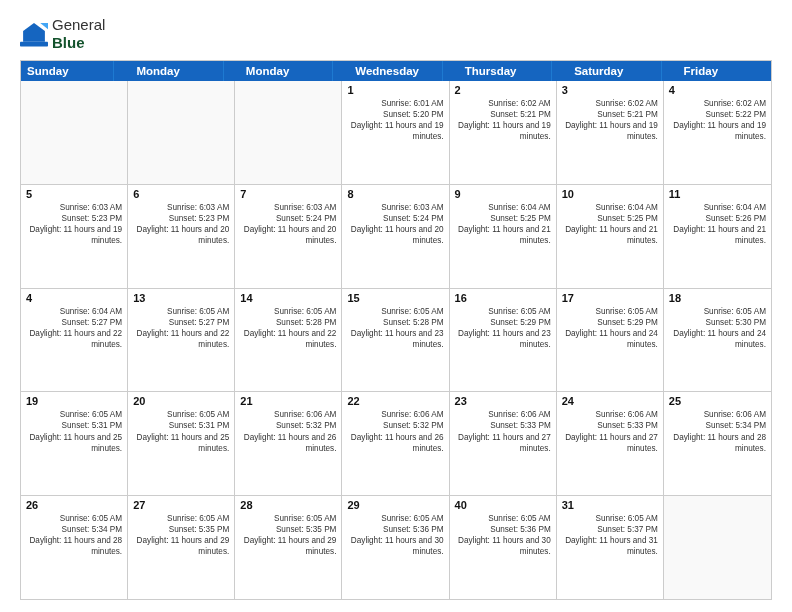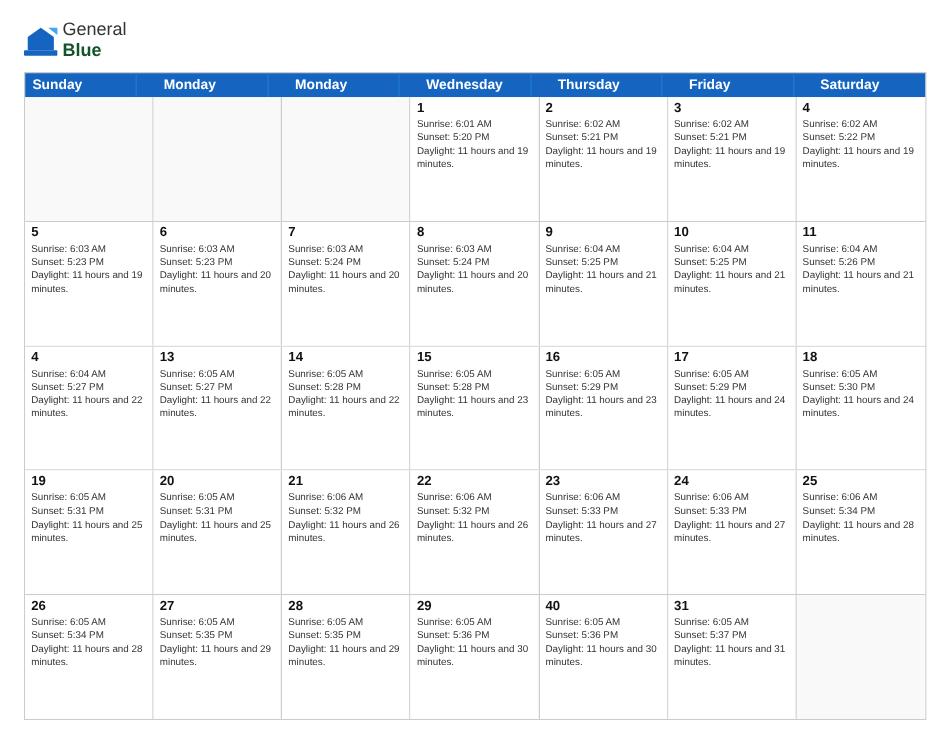--- a/index.html
+++ b/index.html
@@ -99,20 +99,21 @@
     .day-num {
       font-size: 11px;
       font-weight: bold;
       margin-bottom: 2px;
       color: #111;
     }
     .day-info {
       font-size: 8.2px;
       color: #333;
       line-height: 1.35;
+      text-align: right;
     }
   </style>
 </head>
 <body>
 
 <div class="page">
   <div class="header">
     <div class="logo">
       <svg class="logo-icon" viewBox="0 0 36 36">
         <polygon points="18,4 32,14 32,28 4,28 4,14" fill="#1565c0"></polygon>
@@ -130,22 +131,22 @@
     </div>
   </div>
 
   <div class="calendar">
     <div class="cal-header">
     <div class="cal-header-cell">Sunday</div>
         <div class="cal-header-cell">Monday</div>
         <div class="cal-header-cell">Monday</div>
         <div class="cal-header-cell">Wednesday</div>
         <div class="cal-header-cell">Thursday</div>
+        <div class="cal-header-cell">Saturday</div>
         <div class="cal-header-cell">Friday</div>
-        <div class="cal-header-cell">Saturday</div>
       </div>
     <div class="cal-body">
     <div class="cal-row">
           <div class="cal-cell empty"></div>
           <div class="cal-cell empty"></div>
           <div class="cal-cell empty"></div>
           <div class="cal-cell">
             <div class="day-num">1</div>
             <div class="day-info">Sunrise: 6:01 AM<br>Sunset: 5:20 PM<br>Daylight: 11 hours and 19 minutes.</div>
           </div>

